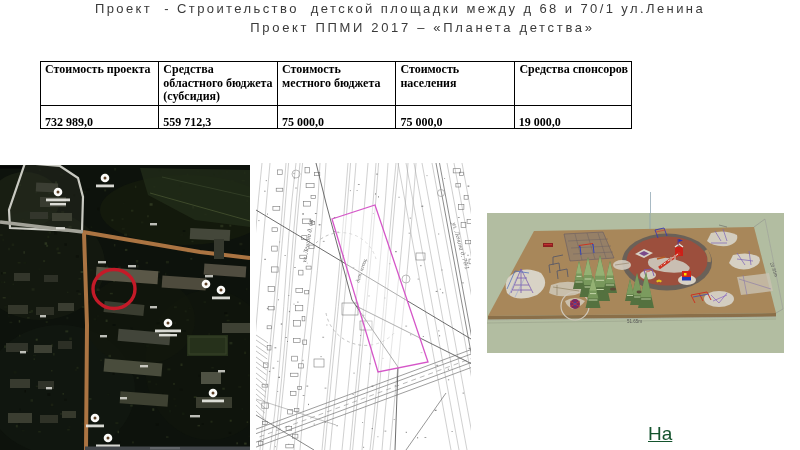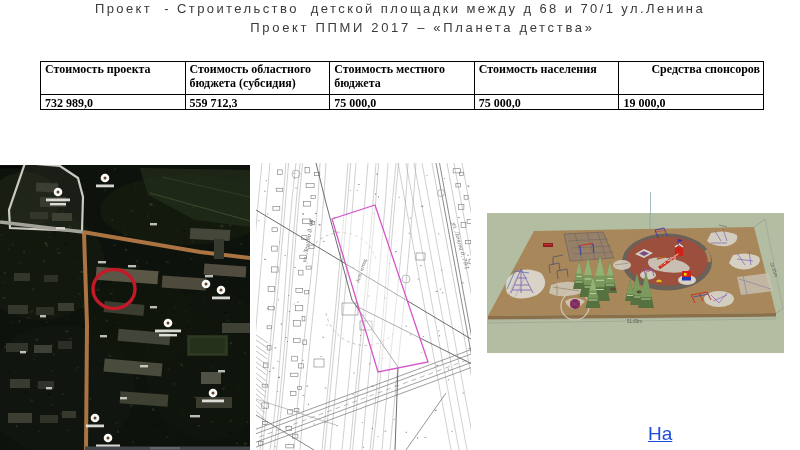--- a/index.html
+++ b/index.html
@@ -2,40 +2,40 @@
 <html><head>
 <meta charset="utf-8">
 <style>
   html,body{margin:0;padding:0;}
   body{width:800px;height:450px;background:#ffffff;position:relative;overflow:hidden;
        font-family:"Liberation Sans",sans-serif;}
   .title{position:absolute;left:0;top:0;width:800px;text-align:center;
          color:#3a3a3a;font-size:13px;line-height:19.4px;}
   .t1{letter-spacing:2.41px;}
   .t2{letter-spacing:2.67px;margin-left:45px;}
-  table.budget{position:absolute;left:40px;top:61px;width:724px;border-collapse:collapse;
+  table.budget{position:absolute;left:40px;top:61px;width:592px;border-collapse:collapse;
         font-family:"Liberation Serif",serif;font-weight:bold;font-size:12px;color:#000;}
   table.budget td{border:1px solid #000;padding:1px 3px 1px 4px;vertical-align:top;line-height:13.5px;}
   table.budget .hd td{height:29.5px;}
-  table.budget .dt td{height:auto;line-height:12.5px;padding-top:2px;padding-bottom:0;}
+  table.budget .dt td{height:auto;line-height:12.5px;padding-top:10px;padding-bottom:0;}
   .imgbox{position:absolute;}
-  a.na{position:absolute;left:648px;top:423px;font-size:19px;color:#1d4ed8;text-decoration:underline;}
+  a.na{position:absolute;left:648px;top:423px;font-size:19px;color:#14532d;text-decoration:underline;}
 </style>
 </head>
 <body>
 
 <div class="title" style="top:-0.8px;"><span class="t1">Проект&nbsp; - Строительство&nbsp; детской площадки между д 68 и 70/1 ул.Ленина</span></div>
 
 <div class="title" style="top:18.2px;"><span class="t2">Проект ППМИ 2017 – «Планета детства»</span></div>
 
 <table class="budget">
   <tbody>
       <tr class="hd">
     <td style="width:139px;">Стоимость проекта</td>
-    <td style="width:139px;">Стоимость областного бюджета (субсидия)</td>
+    <td style="width:139px;">Средства областного бюджета (субсидия)</td>
     <td style="width:139px;">Стоимость местного бюджета</td>
     <td style="width:139px;">Стоимость населения</td>
     <td style="width:139px;text-align:right;">Средства спонсоров</td>
   </tr>
   <tr class="dt">
     <td>732 989,0</td>
     <td>559 712,3</td>
     <td>75 000,0</td>
     <td>75 000,0</td>
     <td>19 000,0</td>

